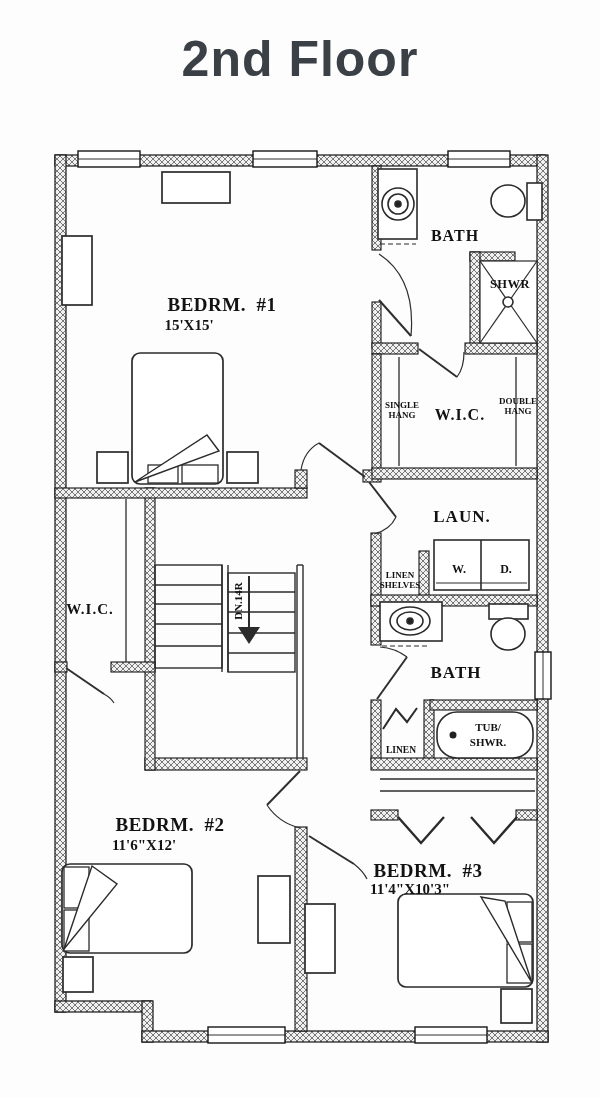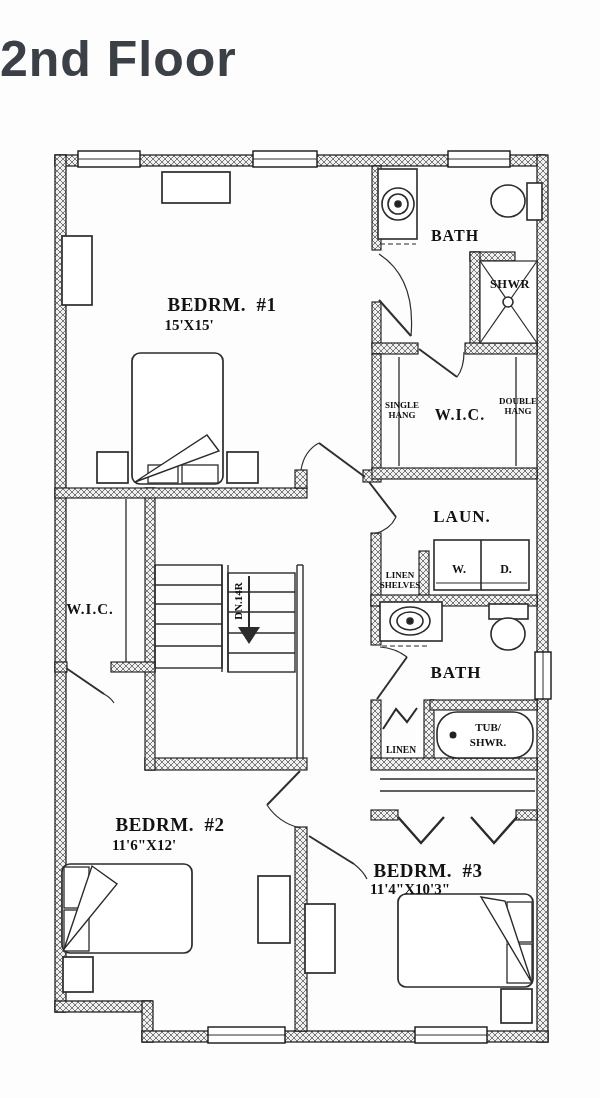--- a/index.html
+++ b/index.html
@@ -1,18 +1,18 @@
 <!DOCTYPE html>
 <html><head>
 <meta charset="utf-8">
 <style>
   html,body{margin:0;padding:0;background:#fdfdfd;}
   .page{position:relative;width:600px;height:1098px;background:#fdfdfd;overflow:hidden;
         font-family:"Liberation Serif",serif;}
-  .title{position:absolute;top:30px;left:0;width:600px;text-align:left;margin:0;
+  .title{position:absolute;top:30px;left:0;width:600px;text-align:center;margin:0;
          font-family:"Liberation Sans",sans-serif;font-weight:bold;font-size:50px;
          letter-spacing:1px;color:#3b4046;}
   svg text{white-space:pre;fill:#121212;font-family:"Liberation Serif",serif;font-weight:bold;}
   .room-name{font-size:19px;letter-spacing:.5px;}
   .room-dims{font-size:15px;}
   .mid-label{font-size:16px;letter-spacing:1px;}
   .small-label{font-size:9.5px;}
   .tiny-label{font-size:9px;}
   .fix-label{font-size:12px;}
   .shwr-label{font-size:12.5px;letter-spacing:.5px;}

